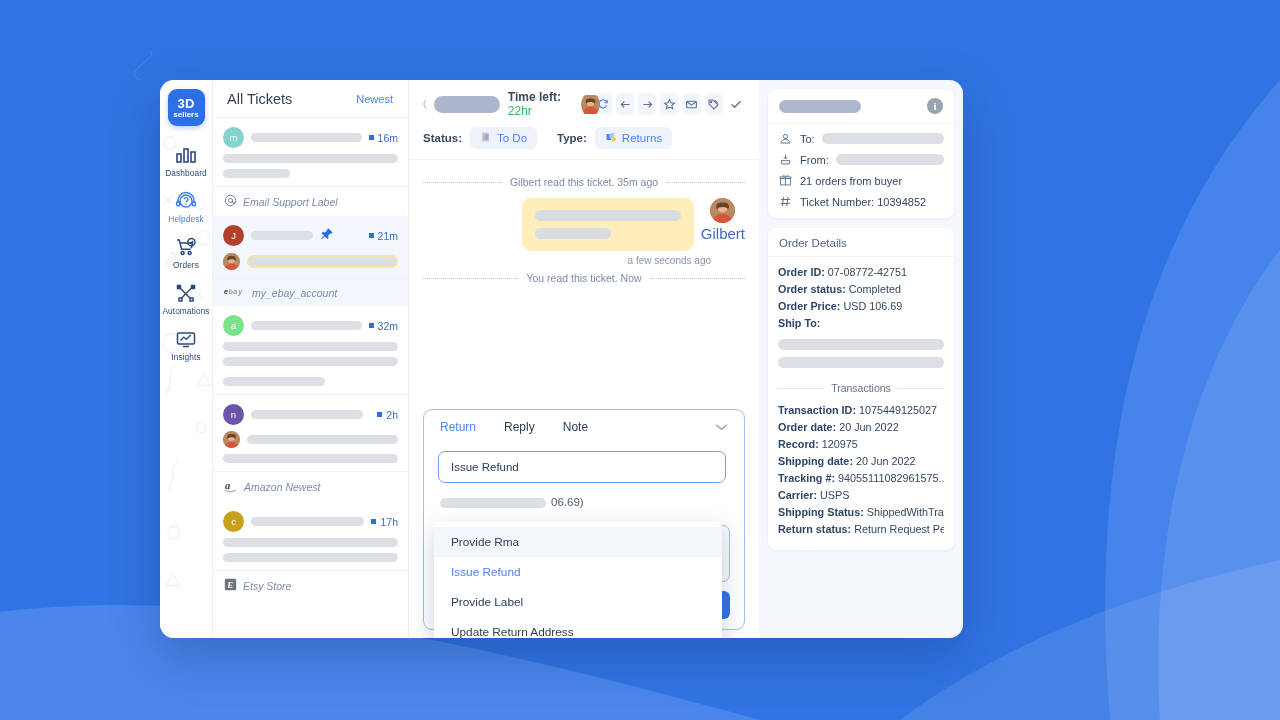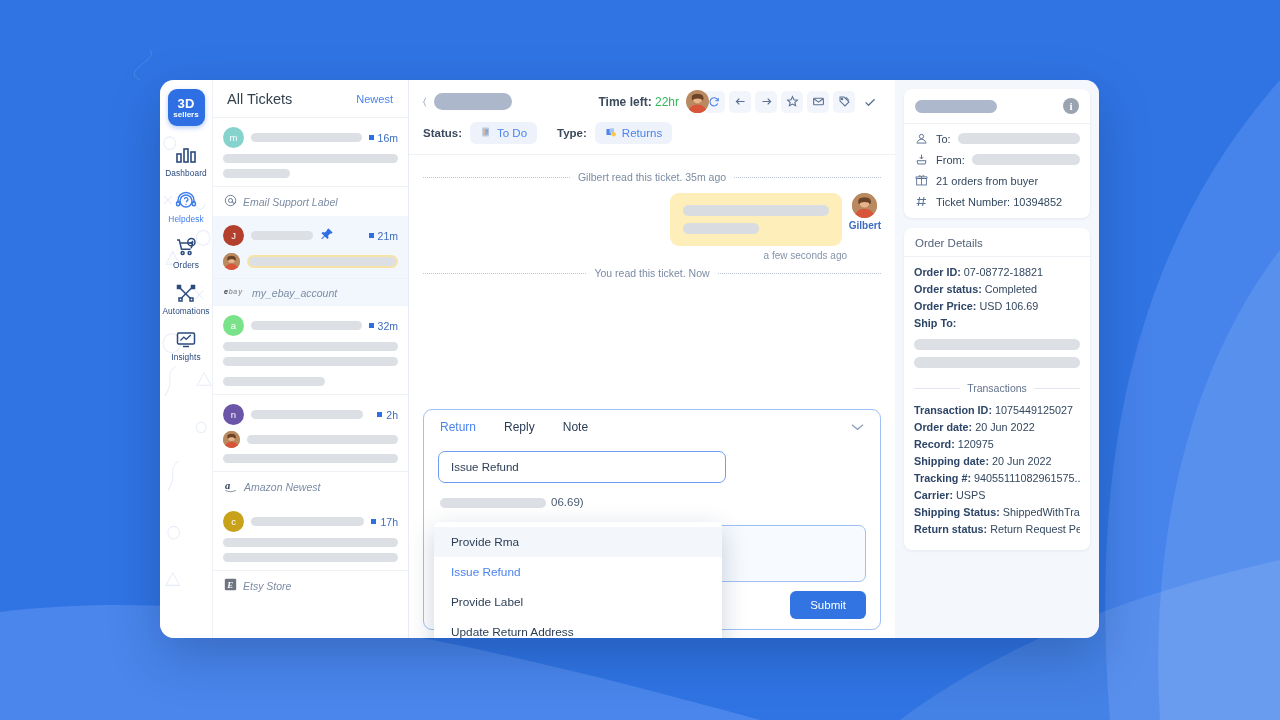--- a/index.html
+++ b/index.html
@@ -15,21 +15,21 @@
   }
 
   
   .bg-deco { position: absolute; inset: 0; overflow: hidden; z-index: 0; }
   .bg-deco svg { position: absolute; inset: 0; width: 1280px; height: 720px; display: block; }
 
   
   .app-window {
     position: absolute;
     left: 160px; top: 80px;
-    width: 939px; height: 558px;
+    width: 803px; height: 558px;
     background: #c4b5fd;
     border-radius: 14px;
     box-shadow: 0 18px 50px rgba(12,40,90,.28);
     display: flex;
     overflow: hidden;
     z-index: 3;
   }
 
   
   .rail {
@@ -137,21 +137,21 @@
   .sep .stxt { font-size: 10.5px; color: #7b8ba4; white-space: nowrap; }
   .msg-row { display: flex; justify-content: flex-end; align-items: flex-start; gap: 7px; }
   .bubble {
     background: #fdeeba; border-radius: 9px; padding: 12px 13px;
     width: 172px; display: flex; flex-direction: column; gap: 7px;
   }
   .bubble .skel { background: #d9dce1; height: 11px; border-radius: 6px; }
   .bubble .skel.short { width: 52%; }
   .msg-meta { display: flex; flex-direction: column; align-items: center; gap: 2px; }
   .msg-meta .av-photo { width: 25px; height: 25px; flex: 0 0 25px; }
-  .msg-name { font-size: 10px; color: #3d6bbf; font-weight: bold; }
+  .msg-name { font-size: 15px; color: #3d6bbf; }
   .msg-ts { text-align: right; font-size: 10px; color: #8494ab; margin: 4px 34px 0 0; }
 
   
   .composer {
     margin: 10px 14px 8px; border: 1.4px solid #9fc0f5; border-radius: 9px;
     background: #fff; position: relative;
   }
   .comp-tabs { display: flex; align-items: center; gap: 28px; padding: 10px 16px 8px; font-size: 12px; }
   .comp-tab { color: #2b3d55; cursor: pointer; }
   .comp-tab.active { color: #4b83ef; }
@@ -674,21 +674,21 @@
           <span>Ticket Number: 10394852</span>
         </div>
       </div>
     </div>
 
     <div class="card">
       <div class="sect-title">Order Details</div>
       <div class="card-body" style="border-top:1px solid #eef1f6;padding-top:9px">
         <div class="kv">
           <b>Order ID:</b>
-          <span>07-08772-18821</span>
+          <span>07-08772-42751</span>
         </div>
         <div class="kv">
           <b>Order status:</b>
           <span>Completed</span>
         </div>
         <div class="kv">
           <b>Order Price:</b>
           <span>USD 106.69</span>
         </div>
         <div class="kv">

